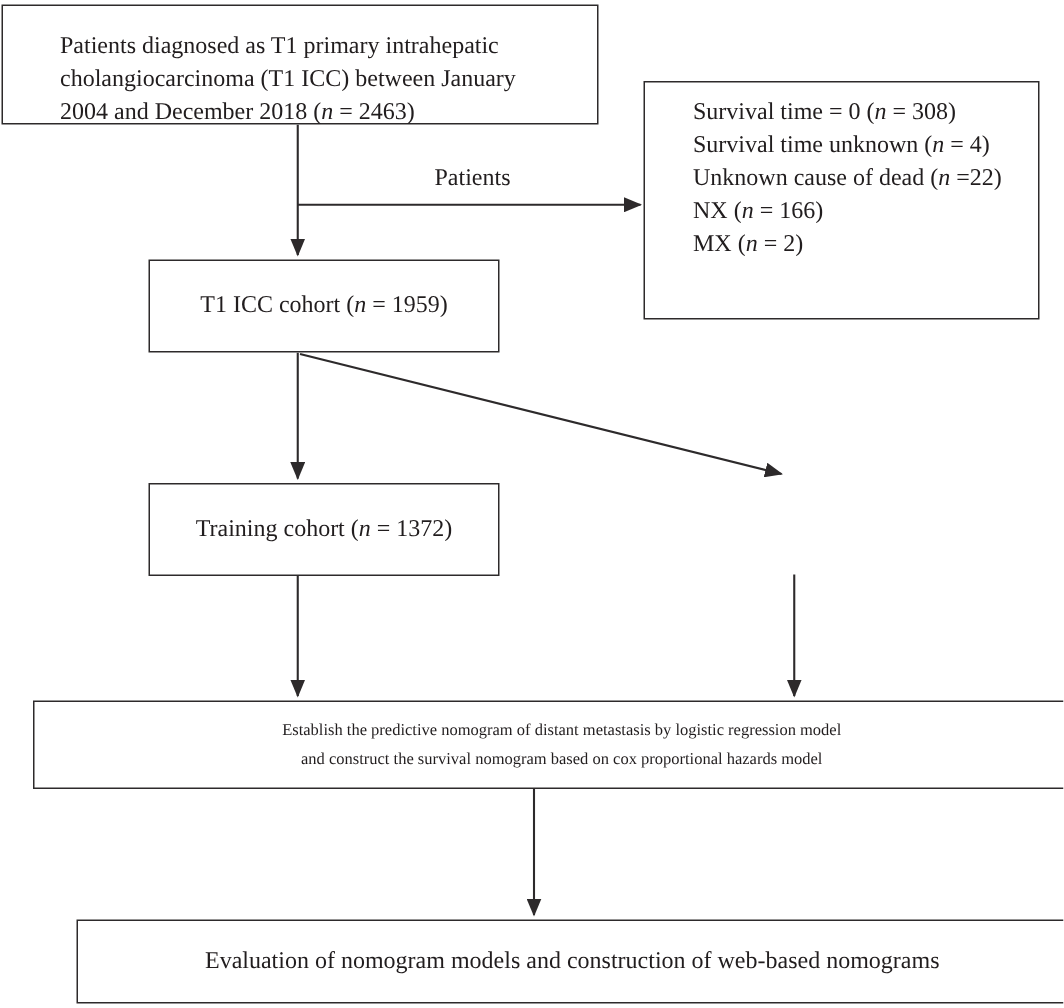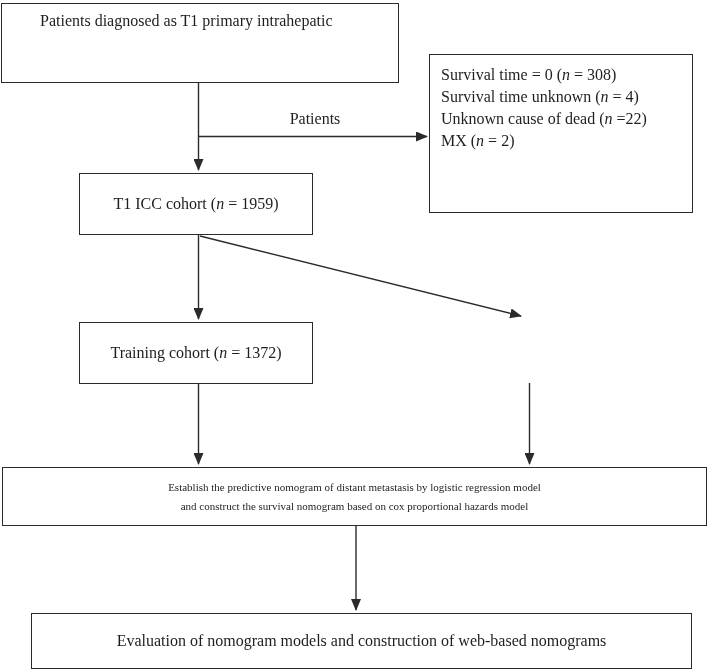--- a/index.html
+++ b/index.html
@@ -24,29 +24,30 @@
     border: 1.5px solid var(--line, #2d2a2b);
     background: #ffffff;
     font-size: 16px;
   }
   .box.flex-center {
     display: flex;
     flex-direction: column;
     align-items: center;
     justify-content: center;
     text-align: left;
+    margin-left: 20px;
   }
   .node-patients {
     left: 1px; top: 3px; width: 398px; height: 80px;
-    padding: 6px 6px 0 38px;
+    padding: 16px 6px 0 38px;
     line-height: 22px;
   }
   .node-exclude {
     left: 429px; top: 54px; width: 264px; height: 159px;
-    padding: 9px 4px 0 11px;
+    padding: 9px 4px 0 32px;
     line-height: 22px;
   }
   .node-t1 {
     left: 79px; top: 173px; width: 234px; height: 62px;
   }
   .node-training {
     left: 79px; top: 322px; width: 234px; height: 62px;
   }
   .node-validation {
     left: 412px; top: 321px; width: 234px; height: 61px;
@@ -88,26 +89,29 @@
       <path d="M198.5,384 L198.5,464" marker-end="url(#ah)"></path>
       <path d="M529.5,383 L529.5,464" marker-end="url(#ah)"></path>
       <path d="M356,526 L356,610" marker-end="url(#ah)"></path>
     </g>
   </svg>
 
   <div class="edge-label">Patients</div>
 
   <div class="box node-patients">
     <div class="line-text">Patients diagnosed as T1 primary intrahepatic</div>
+    <div class="line-text">cholangiocarcinoma (T1 ICC) between January</div>
+    <div class="line-text">2004 and December 2018 (<i class="var-n">n</i> = 2463)</div>
   </div>
 
   <div class="box node-exclude">
     <div class="line-text">Survival time = 0 (<i class="var-n">n</i> = 308)</div>
     <div class="line-text">Survival time unknown (<i class="var-n">n</i> = 4)</div>
     <div class="line-text">Unknown cause of dead (<i class="var-n">n</i> =22)</div>
+    <div class="line-text">NX (<i class="var-n">n</i> = 166)</div>
     <div class="line-text">MX (<i class="var-n">n</i> = 2)</div>
   </div>
 
   <div class="box flex-center node-t1">
     <div class="line-text">T1 ICC cohort (<i class="var-n">n</i> = 1959)</div>
   </div>
 
   <div class="box flex-center node-training">
     <div class="line-text">Training cohort (<i class="var-n">n</i> = 1372)</div>
   </div>

